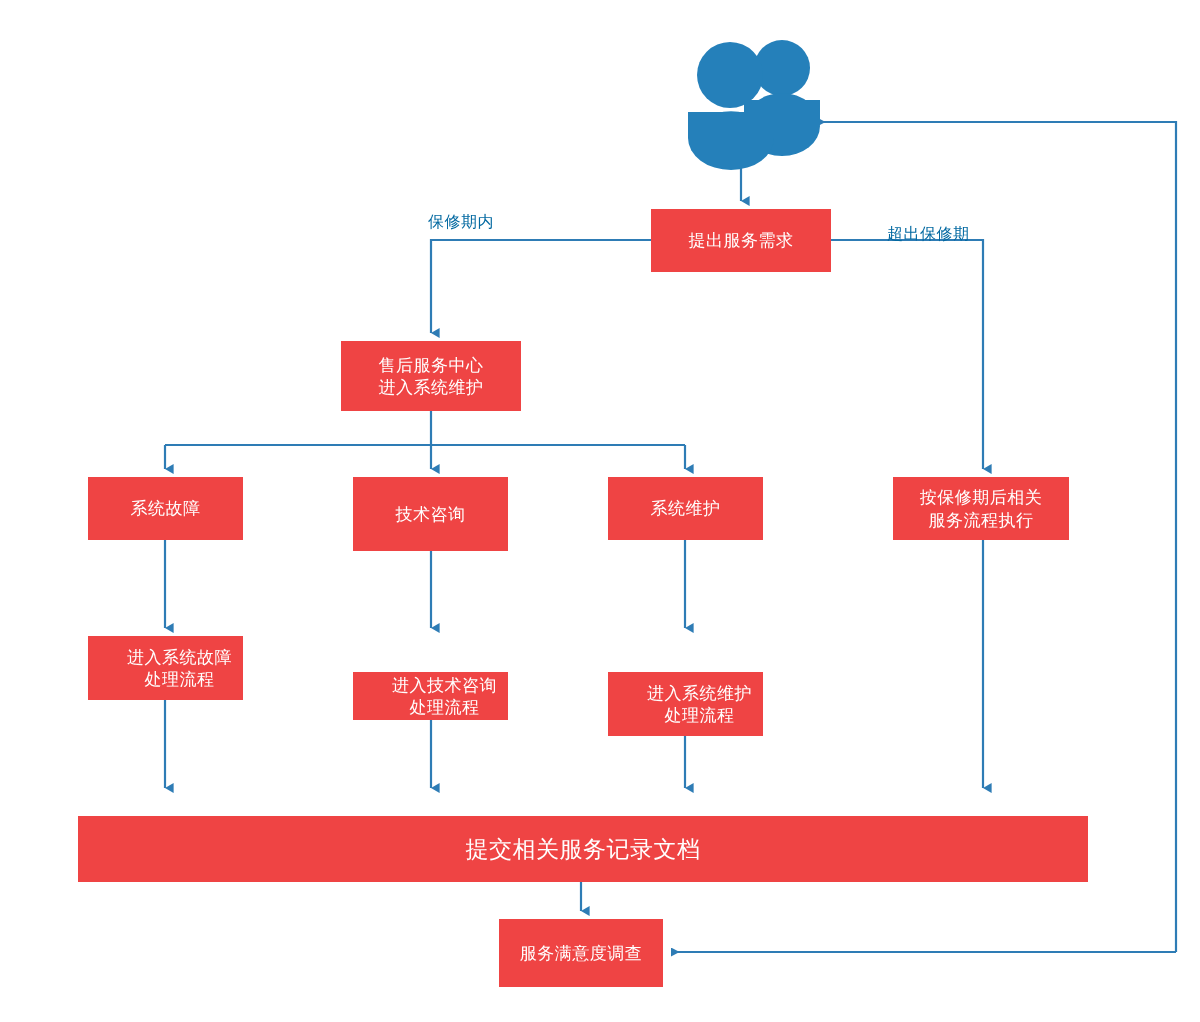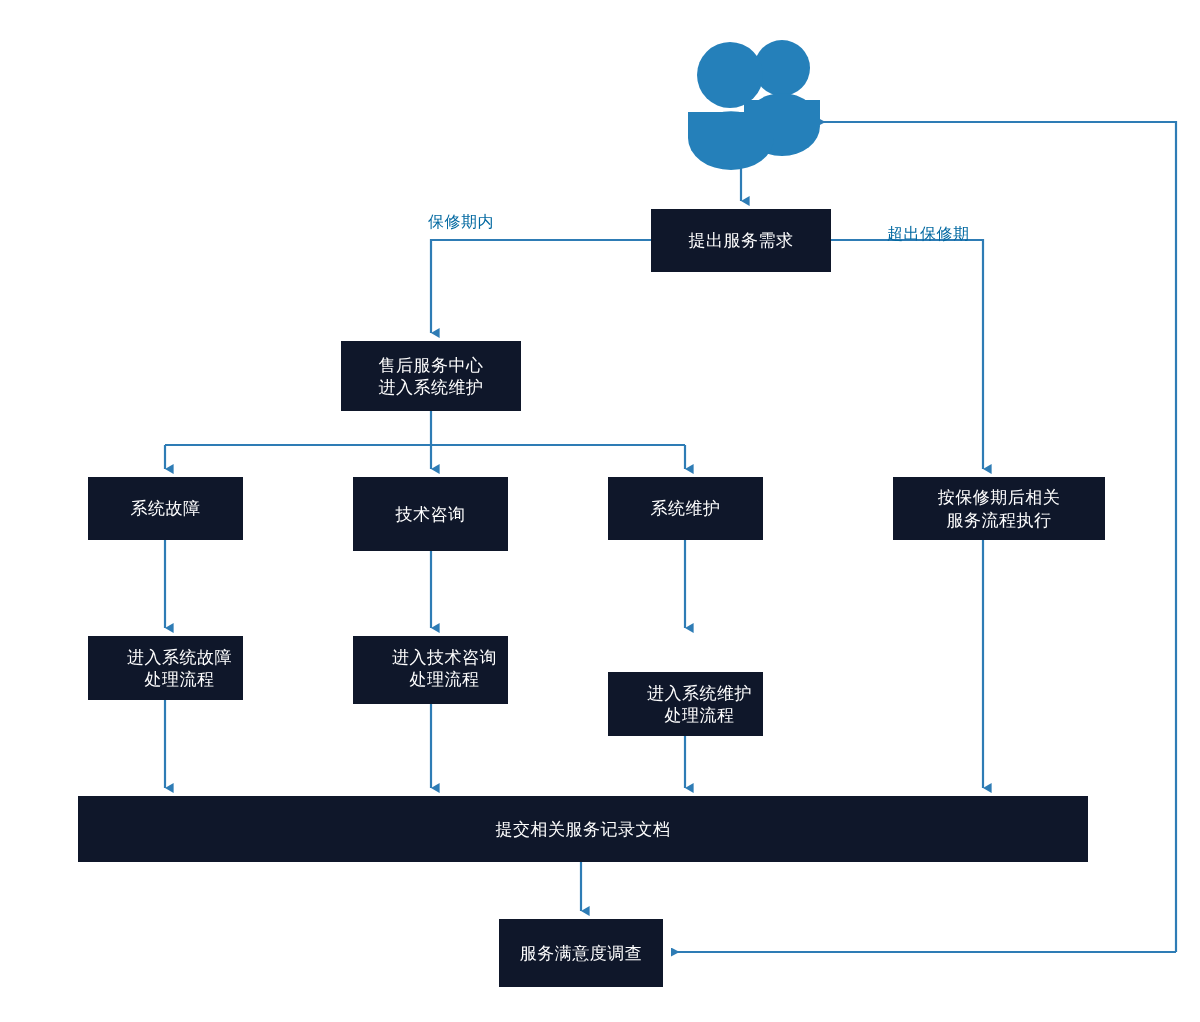--- a/index.html
+++ b/index.html
@@ -27,38 +27,39 @@
     height: 1022px;
   }
   .node {
     position: absolute;
     box-sizing: border-box;
     display: flex;
     align-items: center;
     justify-content: center;
     text-align: center;
     color: #ffffff;
-    background: #0f172a;
+    background: #ef4444;
     line-height: 1.32;
     letter-spacing: 0.5px;
     white-space: pre-line;
     font-weight: 400;
   }
   .node.sans {
     font-family: "DejaVu Sans", "Liberation Sans", sans-serif;
     font-size: 17px;
   }
   .node.serif {
     font-family: "DejaVu Serif", "Liberation Serif", serif;
     font-size: 17px;
     padding-left: 28px;
   }
   .node.wide {
     font-family: "DejaVu Sans", "Liberation Sans", sans-serif;
-    font-size: 17px;
+    font-size: 23px;
+    margin-top: 20px;
   }
   .edge-label {
     position: absolute;
     color: #0369a1;
     font-family: "DejaVu Sans", "Liberation Sans", sans-serif;
     font-size: 16px;
     letter-spacing: 0.5px;
     white-space: nowrap;
   }
 </style>
@@ -124,27 +125,27 @@
 
   <div class="node sans" style="left:341px; top:341px; width:180px; height:70px;">售后服务中心
 进入系统维护</div>
 
   <div class="node sans" style="left:88px; top:477px; width:155px; height:63px;">系统故障</div>
 
   <div class="node sans" style="left:353px; top:477px; width:155px; height:74px;">技术咨询</div>
 
   <div class="node sans" style="left:608px; top:477px; width:155px; height:63px;">系统维护</div>
 
-  <div class="node sans" style="left:893px; top:477px; width:212px; height:63px;">按保修期后相关
+  <div class="node sans" style="left:893px; top:477px; width:176px; height:63px;">按保修期后相关
 服务流程执行</div>
 
   <div class="node serif" style="left:88px; top:636px; width:155px; height:64px;">进入系统故障
 处理流程</div>
 
-  <div class="node serif" style="left:353px; top:636px; width:155px; height:68px;font-family:Liberation Mono, monospace;">进入技术咨询
+  <div class="node serif" style="left:353px; top:672px; width:155px; height:48px;">进入技术咨询
 处理流程</div>
 
   <div class="node serif" style="left:608px; top:636px; width:155px; height:64px;margin-top:36px;">进入系统维护
 处理流程</div>
 
   <div class="node wide" style="left:78px; top:796px; width:1010px; height:66px;">提交相关服务记录文档</div>
 
   <div class="node sans" style="left:499px; top:919px; width:164px; height:68px;">服务满意度调查</div>
 
   <div class="edge-label" style="left:428px; top:212px;">保修期内</div>

